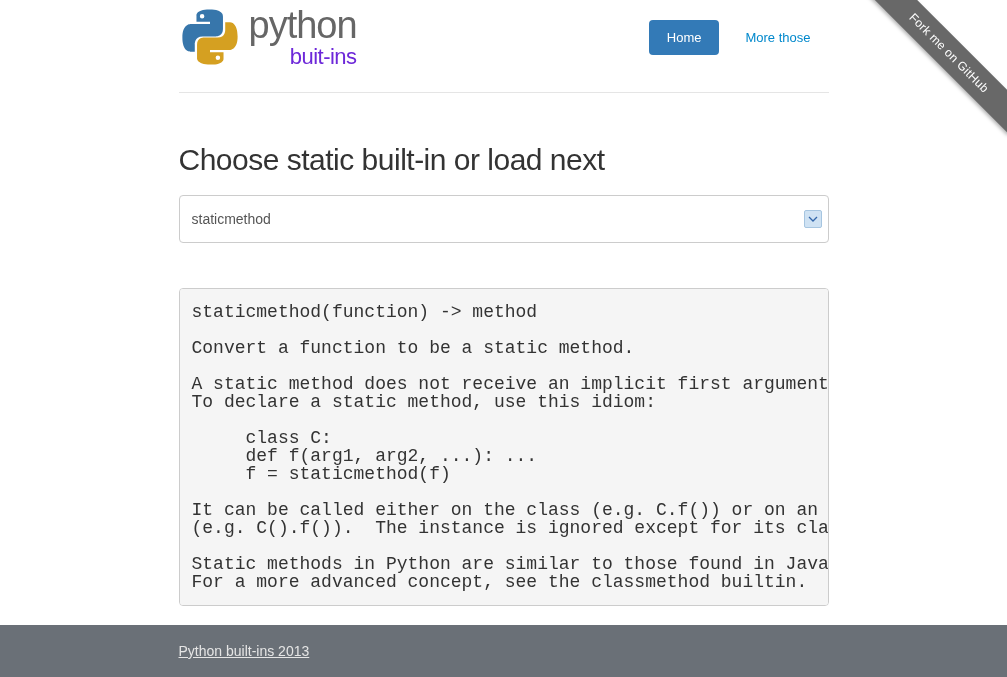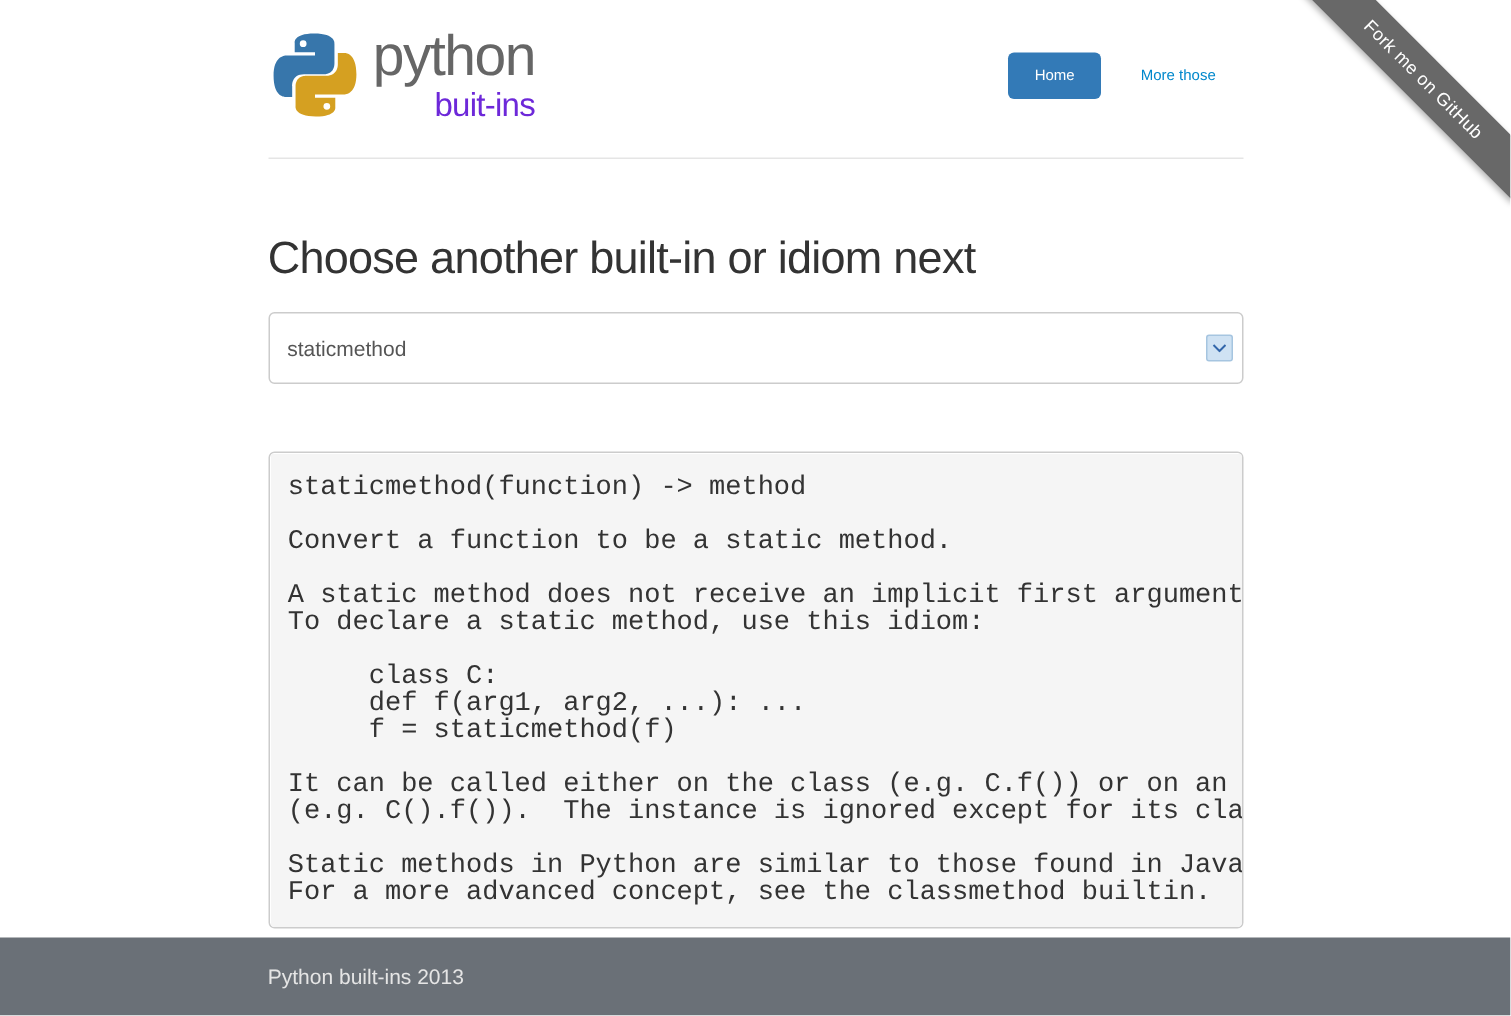--- a/index.html
+++ b/index.html
@@ -14,21 +14,21 @@
     }
     .container {
       width: 650px;
       margin: 0 auto;
       padding: 0;
     }
     .header {
       display: flex;
       justify-content: space-between;
       align-items: center;
-      padding: 15px 0 20px 0;
+      padding: 2px 0 20px 0;
       border-bottom: 1px solid #e5e5e5;
     }
     .logo-area {
       display: flex;
       align-items: center;
     }
     .logo-icon {
       width: 62px;
       height: 70px;
       margin-right: 8px;
@@ -53,21 +53,21 @@
       margin-top: 2px;
       letter-spacing: -0.5px;
     }
     .nav {
       display: flex;
       gap: 8px;
       align-items: center;
     }
     .nav-item {
       padding: 10px 18px;
-      font-size: 10px;
+      font-size: 13px;
       color: #0088cc;
       text-decoration: none;
       border-radius: 4px;
       cursor: pointer;
       font-weight: 300;
     }
     .nav-item.active {
       background: #337ab7;
       color: #fff;
     }
@@ -124,20 +124,21 @@
     .footer {
       position: absolute;
       bottom: 0;
       left: 0;
       right: 0;
       background: #6a7077;
       color: #e5e5e5;
       padding: 18px 0;
       font-size: 14px;
       font-weight: 300;
+      text-decoration: underline;
     }
     .github-ribbon {
       position: absolute;
       top: 0;
       right: 0;
       width: 150px;
       height: 150px;
       overflow: hidden;
       pointer-events: none;
     }
@@ -179,21 +180,21 @@
         <span class="logo-sub">buit-ins</span>
       </div>
     </div>
     <div class="nav">
       <a class="nav-item active">Home</a>
       <a class="nav-item">More those</a>
     </div>
   </div>
 
   <div class="content">
-    <h1 class="page-title">Choose another built-in or idiom next</h1>
+    <h1 class="page-title">Choose static built-in or load next</h1>
 
     <div class="select-row">
       <span class="select-value">staticmethod</span>
       <div class="select-btn">
         <svg width="10" height="6" viewBox="0 0 10 6">
             <path d="M1 1l4 4 4-4" stroke="#3366aa" stroke-width="1.3" fill="none"></path>
           </svg>
       </div>
     </div>
 

